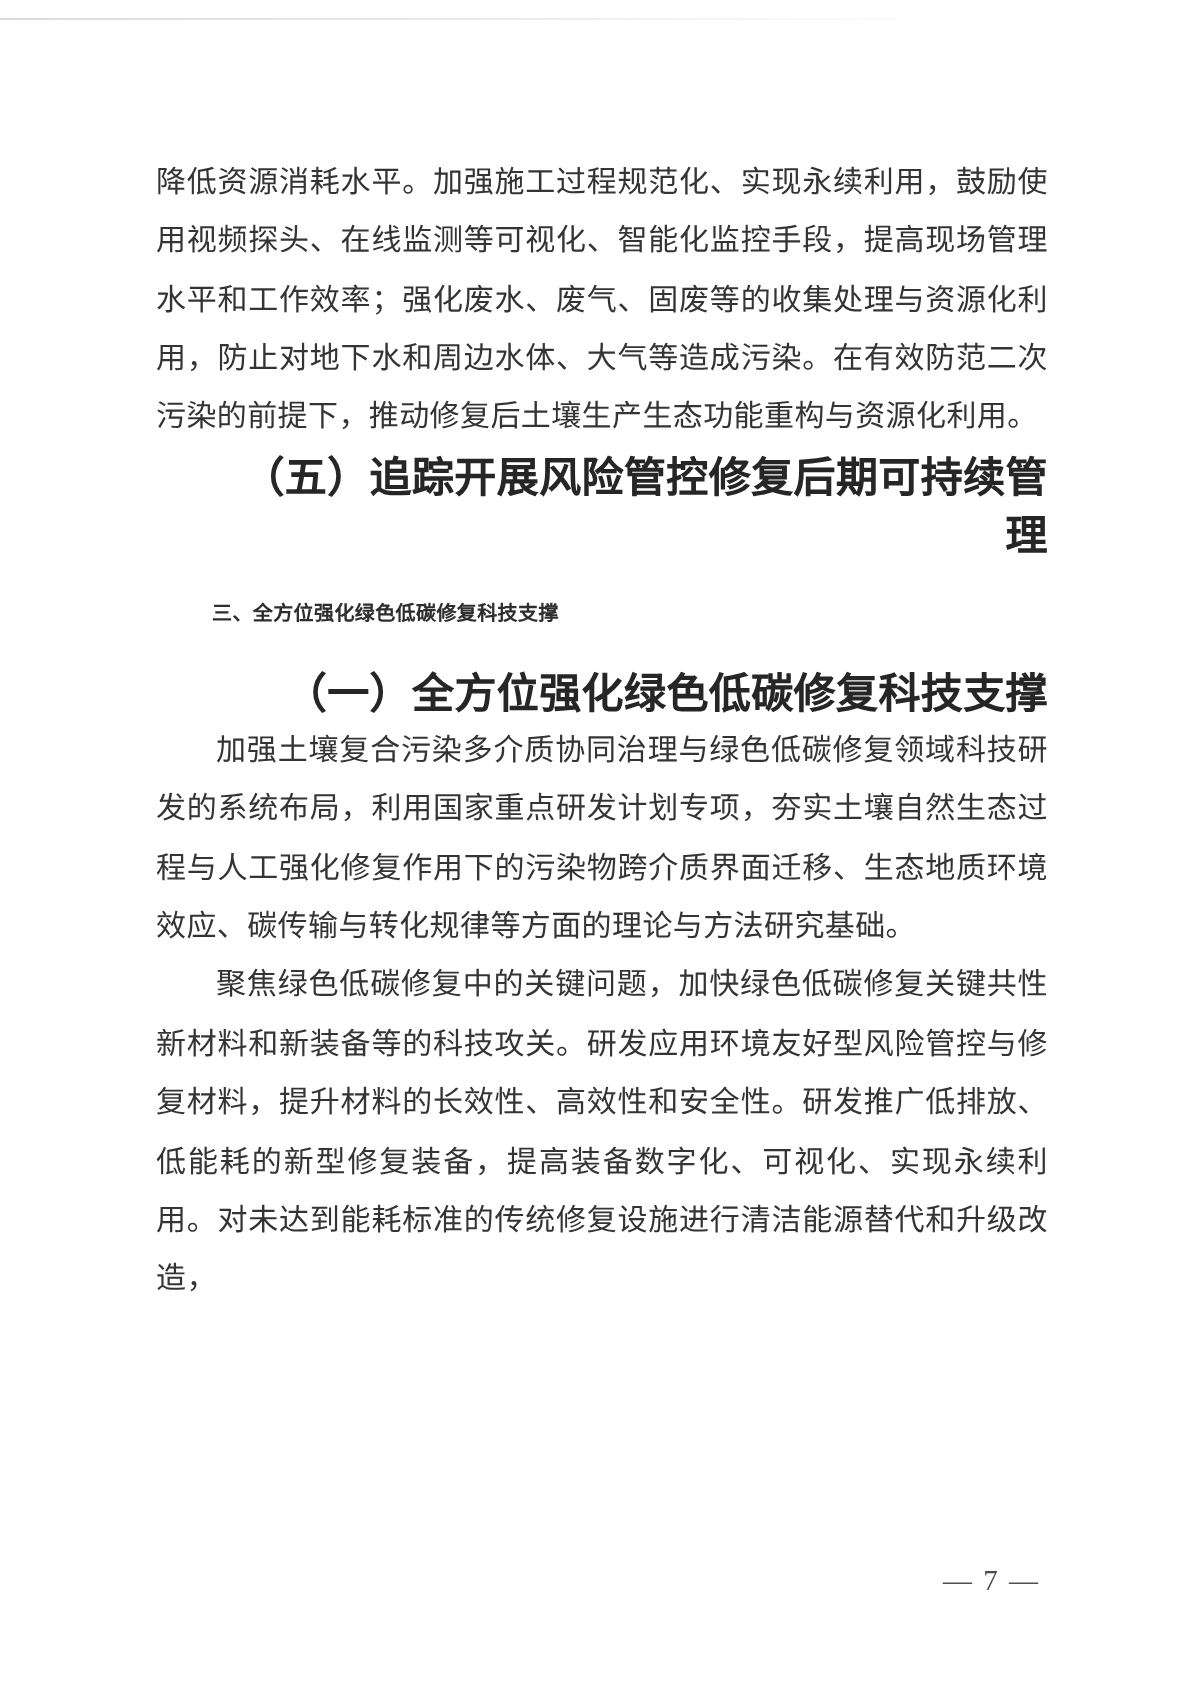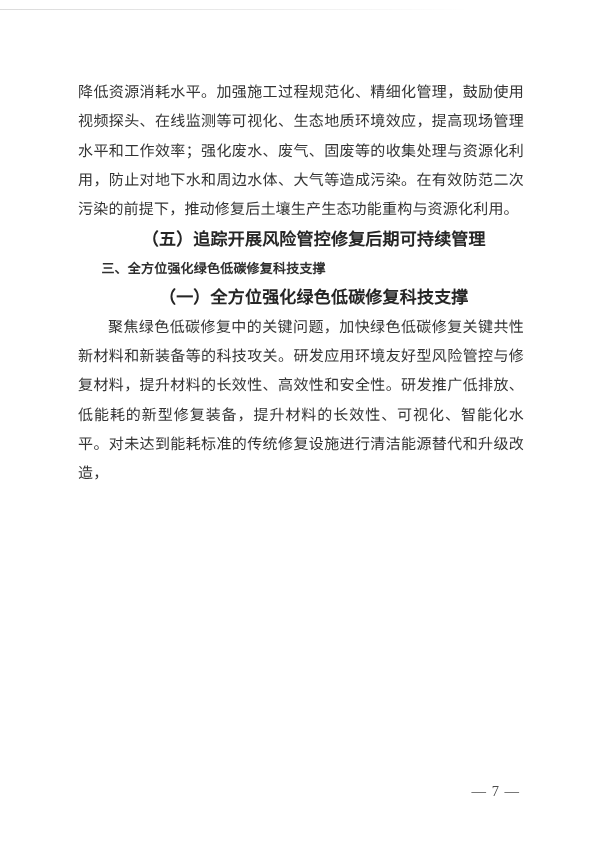--- a/index.html
+++ b/index.html
@@ -39,64 +39,65 @@
       letter-spacing: 0.2px;
     }
     .para {
       margin: 0;
       text-indent: 2em;
     }
     .para.continued {
       text-indent: 0;
     }
     .heading-1 {
-      margin: 0;
-      font-size: 13px;
+      margin: 10px;
+      font-size: 10px;
       line-height: 29.35px;
       font-weight: bold;
       color: #2e2e2e;
       text-indent: 1.8em;
       font-family: "Liberation Sans", "DejaVu Sans", sans-serif;
       text-align: left;
     }
     .heading-2 {
       margin: 0;
-      font-size: 17px;
+      font-size: 21px;
       line-height: 29.35px;
       font-weight: bold;
       color: #262626;
       text-indent: 1.5em;
-      font-family: Liberation Sans, sans-serif;
-      text-align: center;
+      font-family: Liberation Serif, serif;
+      text-align: right;
     }
     .page-footer {
       position: absolute;
       top: 782px;
       right: 80px;
       font-size: 14.5px;
       line-height: 18px;
       color: #4a4a4a;
       font-family: "Liberation Serif", "DejaVu Serif", serif;
       letter-spacing: 1px;
       white-space: pre;
     }
   </style>
 </head>
 <body>
 
 <div class="scan-edge"></div>
 
 <div class="doc-content">
-  <p class="para continued">降低资源消耗水平。加强施工过程规范化、精细化管理，鼓励使用视频探头、在线监测等可视化、生态地质环境效应，提高现场管理水平和工作效率；强化废水、废气、固废等的收集处理与资源化利用，防止对地下水和周边水体、大气等造成污染。在有效防范二次污染的前提下，推动修复后土壤生产生态功能重构与资源化利用。</p>
+  <p class="para continued">降低资源消耗水平。加强施工过程规范化、实现永续利用，鼓励使用视频探头、在线监测等可视化、智能化监控手段，提高现场管理水平和工作效率；强化废水、废气、固废等的收集处理与资源化利用，防止对地下水和周边水体、大气等造成污染。在有效防范二次污染的前提下，推动修复后土壤生产生态功能重构与资源化利用。</p>
 
   <h3 class="heading-2">（五）追踪开展风险管控修复后期可持续管理</h3>
 
 
   <h2 class="heading-1">三、全方位强化绿色低碳修复科技支撑</h2>
 
   <h3 class="heading-2">（一）全方位强化绿色低碳修复科技支撑</h3>
 
+  <p class="para">加强土壤复合污染多介质协同治理与绿色低碳修复领域科技研发的系统布局，利用国家重点研发计划专项，夯实土壤自然生态过程与人工强化修复作用下的污染物跨介质界面迁移、生态地质环境效应、碳传输与转化规律等方面的理论与方法研究基础。</p>
 
 
-  <p class="para">聚焦绿色低碳修复中的关键问题，加快绿色低碳修复关键共性新材料和新装备等的科技攻关。研发应用环境友好型风险管控与修复材料，提升材料的长效性、高效性和安全性。研发推广低排放、低能耗的新型修复装备，提升材料的长效性、可视化、智能化水平。对未达到能耗标准的传统修复设施进行清洁能源替代和升级改造，</p>
+  <p class="para">聚焦绿色低碳修复中的关键问题，加快绿色低碳修复关键共性新材料和新装备等的科技攻关。研发应用环境友好型风险管控与修复材料，提升材料的长效性、高效性和安全性。研发推广低排放、低能耗的新型修复装备，提高装备数字化、可视化、实现永续利用。对未达到能耗标准的传统修复设施进行清洁能源替代和升级改造，</p>
 </div>
 
 <div class="page-footer">— 7 —</div>
 
 </body></html>

